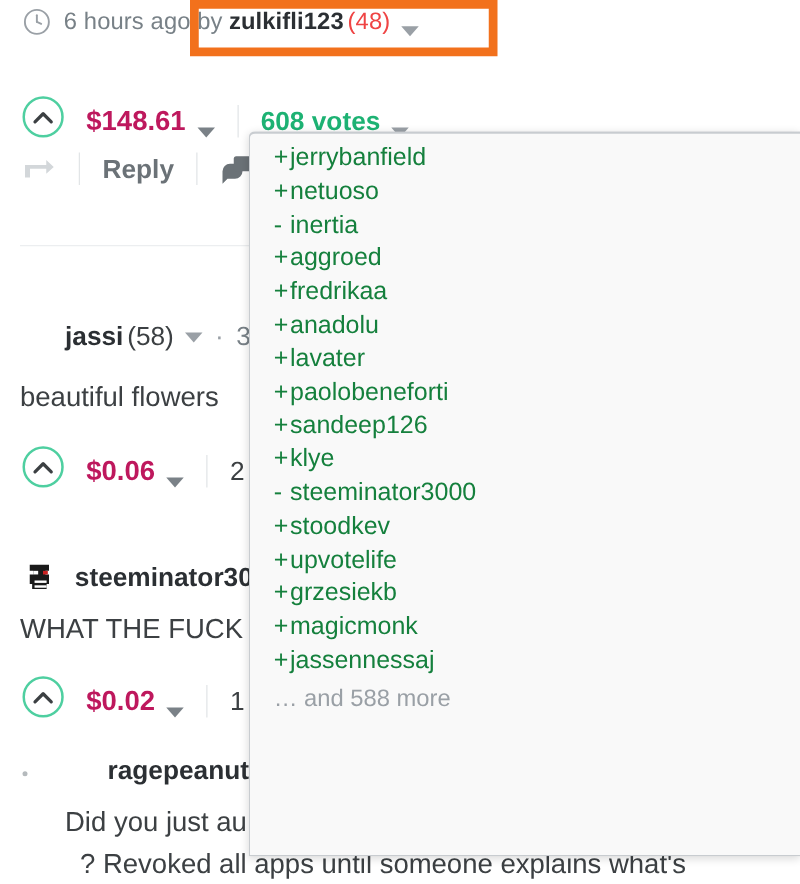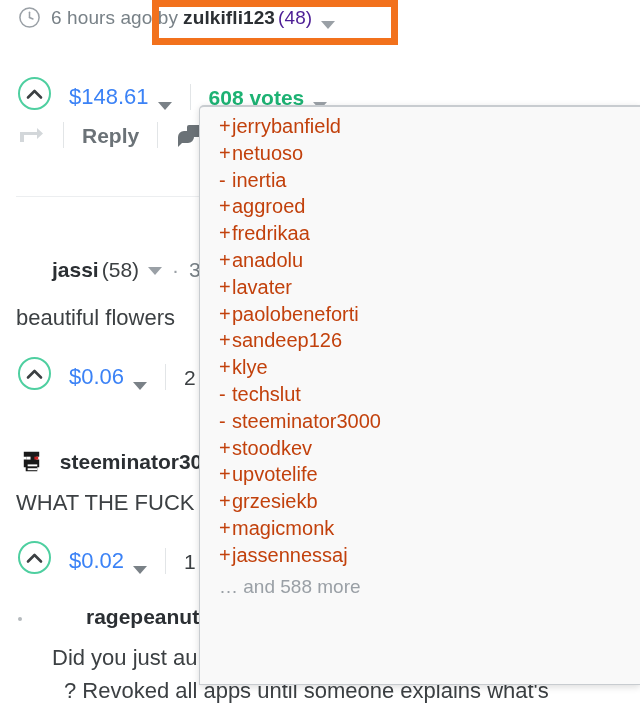--- a/index.html
+++ b/index.html
@@ -45,21 +45,21 @@
     flex: 0 0 auto;
     display: block;
   }
   .meta-text { color: #788187; }
   .author-name {
     font-weight: bold;
     color: #2b2f33;
     margin-left: 5px;
   }
   .author-rep {
-    color: #4c1d95;
+    color: #ef4444;
     margin-left: 3px;
   }
   .caret {
     display: inline-block;
     width: 0; height: 0;
     border-left: 7px solid transparent;
     border-right: 7px solid transparent;
     border-top: 8px solid #9aa0a6;
     margin-left: 9px;
     vertical-align: 2px;
@@ -91,22 +91,22 @@
     border-radius: 50%;
     border: 2px solid #4ecfa0;
     display: inline-flex;
     align-items: center;
     justify-content: center;
     flex: 0 0 auto;
     box-sizing: border-box;
   }
   .upvote-circle svg { display:block; }
   .payout-amount {
-    color: #3b82f6;
-    font-weight: normal;
+    color: #be185d;
+    font-weight: bold;
     margin-left: 18px;
     font-size: 22px;
     margin-top: 24px;
   }
   .vdiv {
     width: 1px;
     height: 26px;
     background: #e2e5e7;
     margin: 0 18px;
   }
@@ -184,21 +184,21 @@
     border-right: none;
     border-radius: 5px 0 0 0;
     box-sizing: border-box;
     box-shadow: 0 2px 7px rgba(0,0,0,0.14);
     z-index: 10;
     overflow: hidden;
     padding: 6px 0 0 0;
   }
   .voter-item {
     font-size: 20px;
-    color: #c2410c;
+    color: #15803d;
     line-height: 26.8px;
     padding-left: 19px;
     white-space: nowrap;
   }
   .voter-sign { display: inline-block; width: 13px; }
   .voters-more {
     font-size: 19px;
     color: #9aa0a6;
     padding-left: 19px;
     margin-top: 7px;
@@ -307,21 +307,20 @@
       <div class="voter-item"><span class="voter-sign">+</span><span>jerrybanfield</span></div>
       <div class="voter-item"><span class="voter-sign">+</span><span>netuoso</span></div>
       <div class="voter-item"><span class="voter-sign">-</span><span>inertia</span></div>
       <div class="voter-item"><span class="voter-sign">+</span><span>aggroed</span></div>
       <div class="voter-item"><span class="voter-sign">+</span><span>fredrikaa</span></div>
       <div class="voter-item"><span class="voter-sign">+</span><span>anadolu</span></div>
       <div class="voter-item"><span class="voter-sign">+</span><span>lavater</span></div>
       <div class="voter-item"><span class="voter-sign">+</span><span>paolobeneforti</span></div>
       <div class="voter-item"><span class="voter-sign">+</span><span>sandeep126</span></div>
       <div class="voter-item"><span class="voter-sign">+</span><span>klye</span></div>
-      <div class="voter-item"><span class="voter-sign">-</span><span>techslut</span></div>
       <div class="voter-item"><span class="voter-sign">-</span><span>steeminator3000</span></div>
       <div class="voter-item"><span class="voter-sign">+</span><span>stoodkev</span></div>
       <div class="voter-item"><span class="voter-sign">+</span><span>upvotelife</span></div>
       <div class="voter-item"><span class="voter-sign">+</span><span>grzesiekb</span></div>
       <div class="voter-item"><span class="voter-sign">+</span><span>magicmonk</span></div>
       <div class="voter-item"><span class="voter-sign">+</span><span>jassennessaj</span></div>
     </div>
   <div class="voters-more">… and 588 more</div>
 </div>
 

